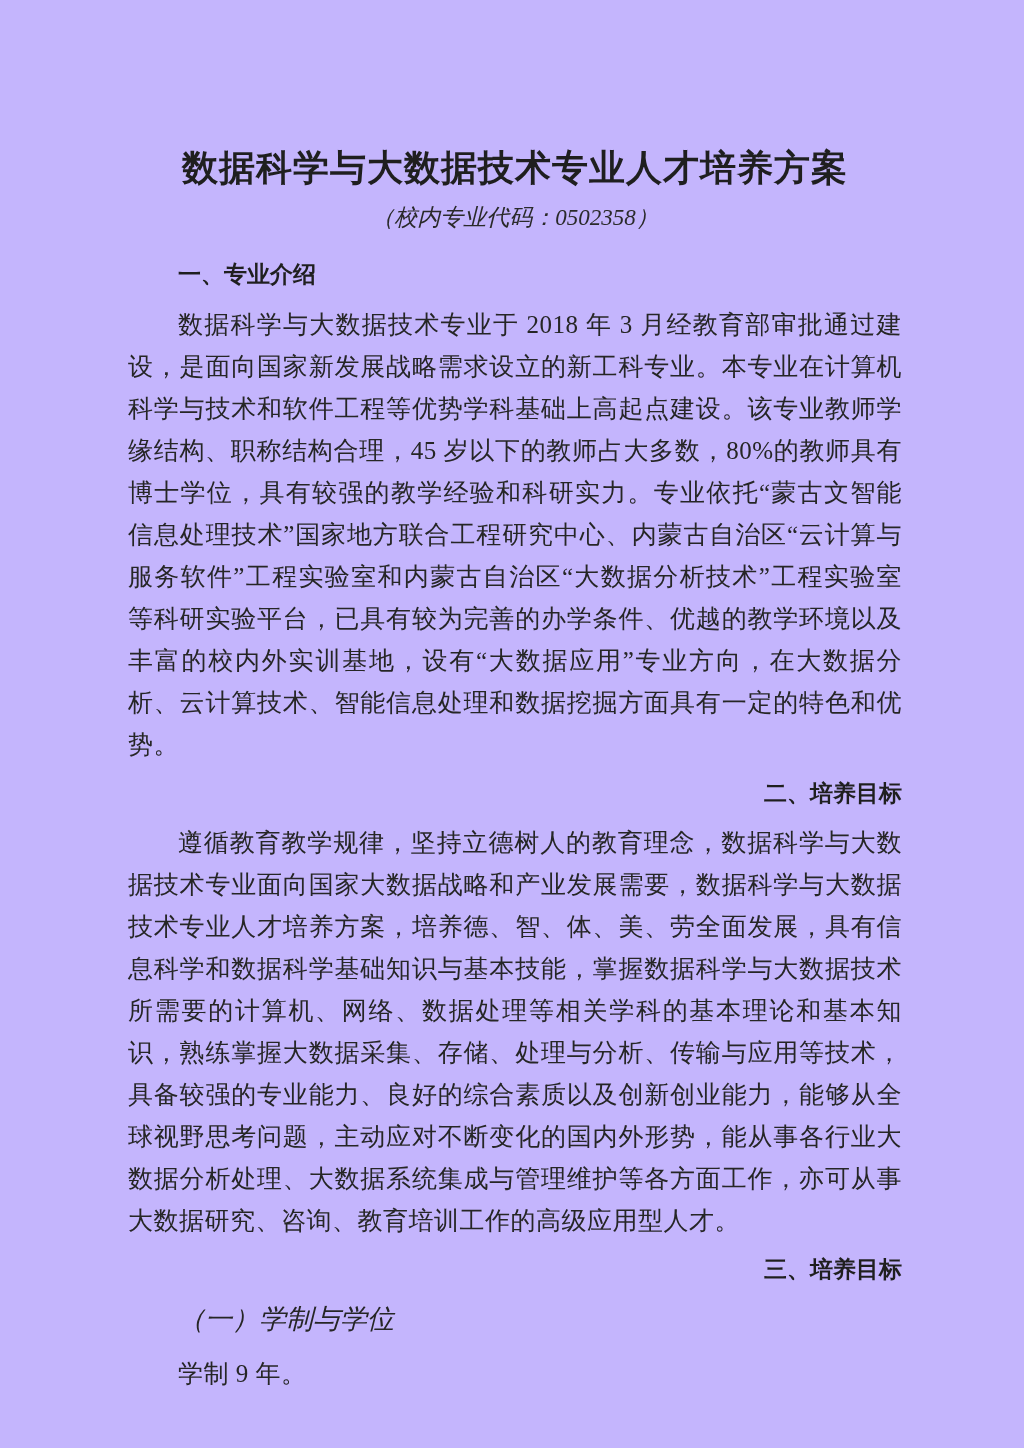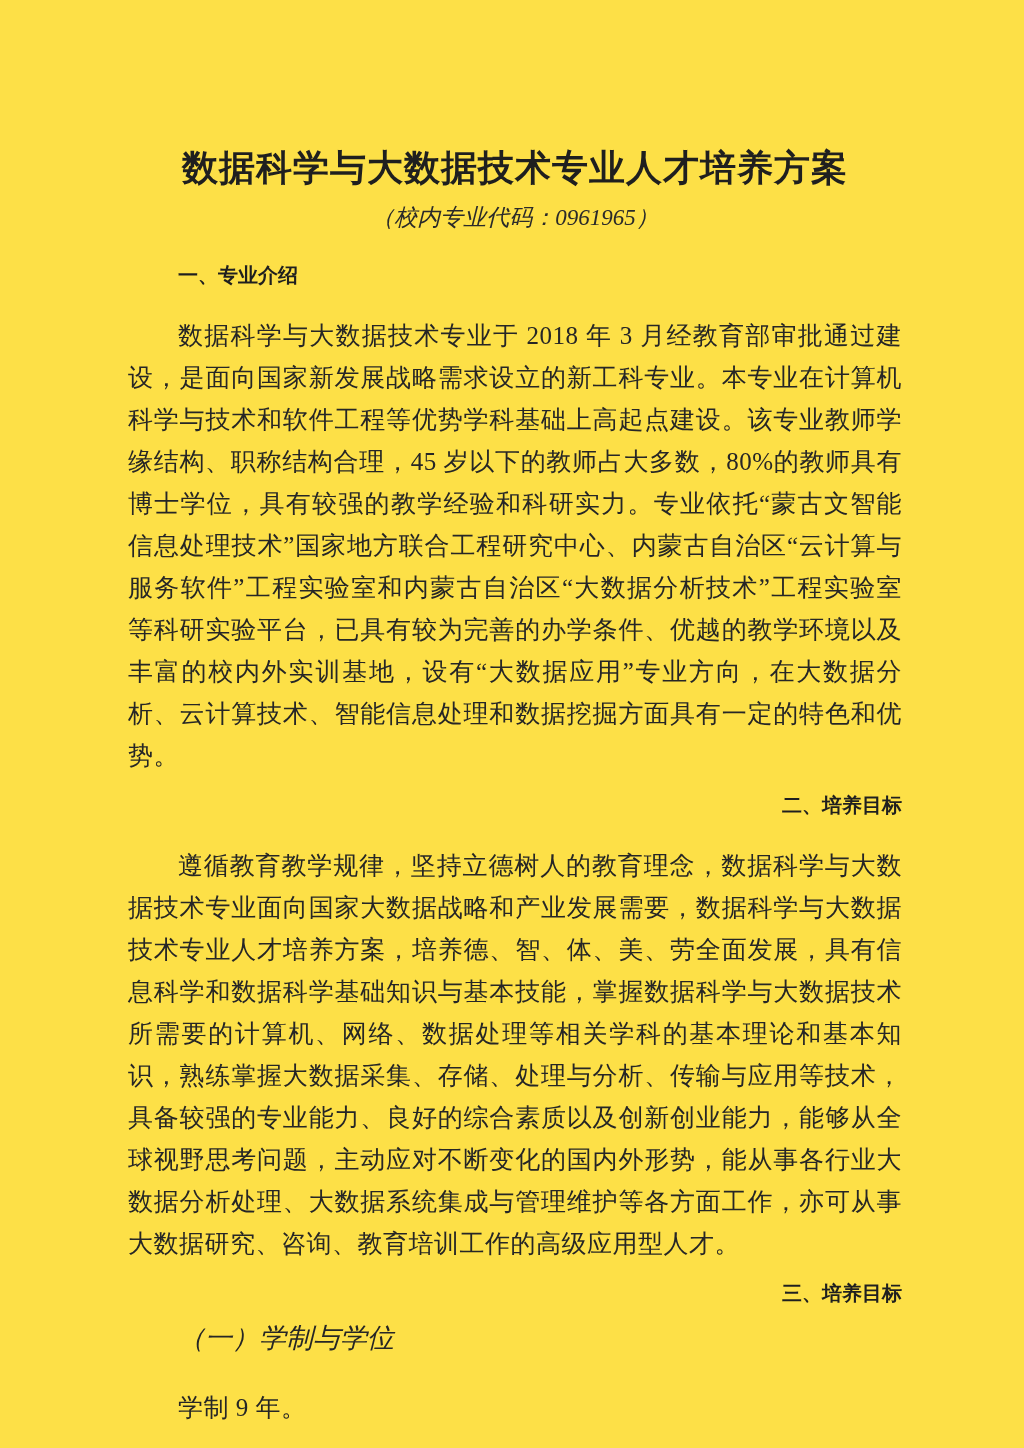--- a/index.html
+++ b/index.html
@@ -12,21 +12,21 @@
     height: 1448px;
     overflow: hidden;
     color: #262626;
     font-family: "Liberation Serif", serif;
   }
   .page {
     box-sizing: border-box;
     width: 1024px;
     height: 1448px;
     padding: 146px 122px 0 128px;
-    background: #fde047;
+    background: #c4b5fd;
   }
   .doc-title {
     font-family: "Liberation Sans", sans-serif;
     font-weight: bold;
     font-size: 36px;
     line-height: 1.2;
     text-align: center;
     letter-spacing: 1px;
     color: #1f1f1f;
     margin: 0;
@@ -34,36 +34,36 @@
   .doc-subtitle {
     font-family: "Liberation Serif", serif;
     font-style: italic;
     font-size: 23px;
     line-height: 1.25;
     text-align: center;
     margin-top: 15px;
     color: #2a2a2a;
   }
   .section-heading {
-    font-family: Liberation Serif, serif;
+    font-family: Liberation Mono, monospace;
     font-weight: bold;
-    font-size: 20px;
+    font-size: 23px;
     line-height: 1.2;
     text-indent: 50px;
     margin: 0;
     color: #1f1f1f;
   }
   .section-heading.first { margin-top: 30px; }
   .section-heading.later { margin-top: 16px; text-align: right; }
   .body-para {
     font-size: 25px;
     line-height: 42px;
     text-align: justify;
     text-indent: 50px;
-    margin: 28px 0 0 0;
+    margin: 13px 0 0 0;
     color: #262626;
     letter-spacing: 0.5px;
   }
   .kai {
     font-style: italic;
   }
   .sub-heading {
     font-size: 27px;
     line-height: 42px;
     text-indent: 50px;
@@ -71,21 +71,21 @@
     color: #262626;
   }
 </style>
 </head>
 <body>
 
 <div class="page">
 
   <h1 class="doc-title">数据科学与大数据技术专业人才培养方案</h1>
 
-  <div class="doc-subtitle kai">（校内专业代码：0961965）</div>
+  <div class="doc-subtitle kai">（校内专业代码：0502358）</div>
 
   <h2 class="section-heading first">一、专业介绍</h2>
 
   <p class="body-para">数据科学与大数据技术专业于 2018 年 3 月经教育部审批通过建设，是面向国家新发展战略需求设立的新工科专业。本专业在计算机科学与技术和软件工程等优势学科基础上高起点建设。该专业教师学缘结构、职称结构合理，45 岁以下的教师占大多数，80%的教师具有博士学位，具有较强的教学经验和科研实力。专业依托“蒙古文智能信息处理技术”国家地方联合工程研究中心、内蒙古自治区“云计算与服务软件”工程实验室和内蒙古自治区“大数据分析技术”工程实验室等科研实验平台，已具有较为完善的办学条件、优越的教学环境以及丰富的校内外实训基地，设有“大数据应用”专业方向，在大数据分析、云计算技术、智能信息处理和数据挖掘方面具有一定的特色和优势。</p>
 
   <h2 class="section-heading later">二、培养目标</h2>
 
   <p class="body-para">遵循教育教学规律，坚持立德树人的教育理念，数据科学与大数据技术专业面向国家大数据战略和产业发展需要，数据科学与大数据技术专业人才培养方案，培养德、智、体、美、劳全面发展，具有信息科学和数据科学基础知识与基本技能，掌握数据科学与大数据技术所需要的计算机、网络、数据处理等相关学科的基本理论和基本知识，熟练掌握大数据采集、存储、处理与分析、传输与应用等技术，具备较强的专业能力、良好的综合素质以及创新创业能力，能够从全球视野思考问题，主动应对不断变化的国内外形势，能从事各行业大数据分析处理、大数据系统集成与管理维护等各方面工作，亦可从事大数据研究、咨询、教育培训工作的高级应用型人才。</p>
 
   <h2 class="section-heading later">三、培养目标</h2>

